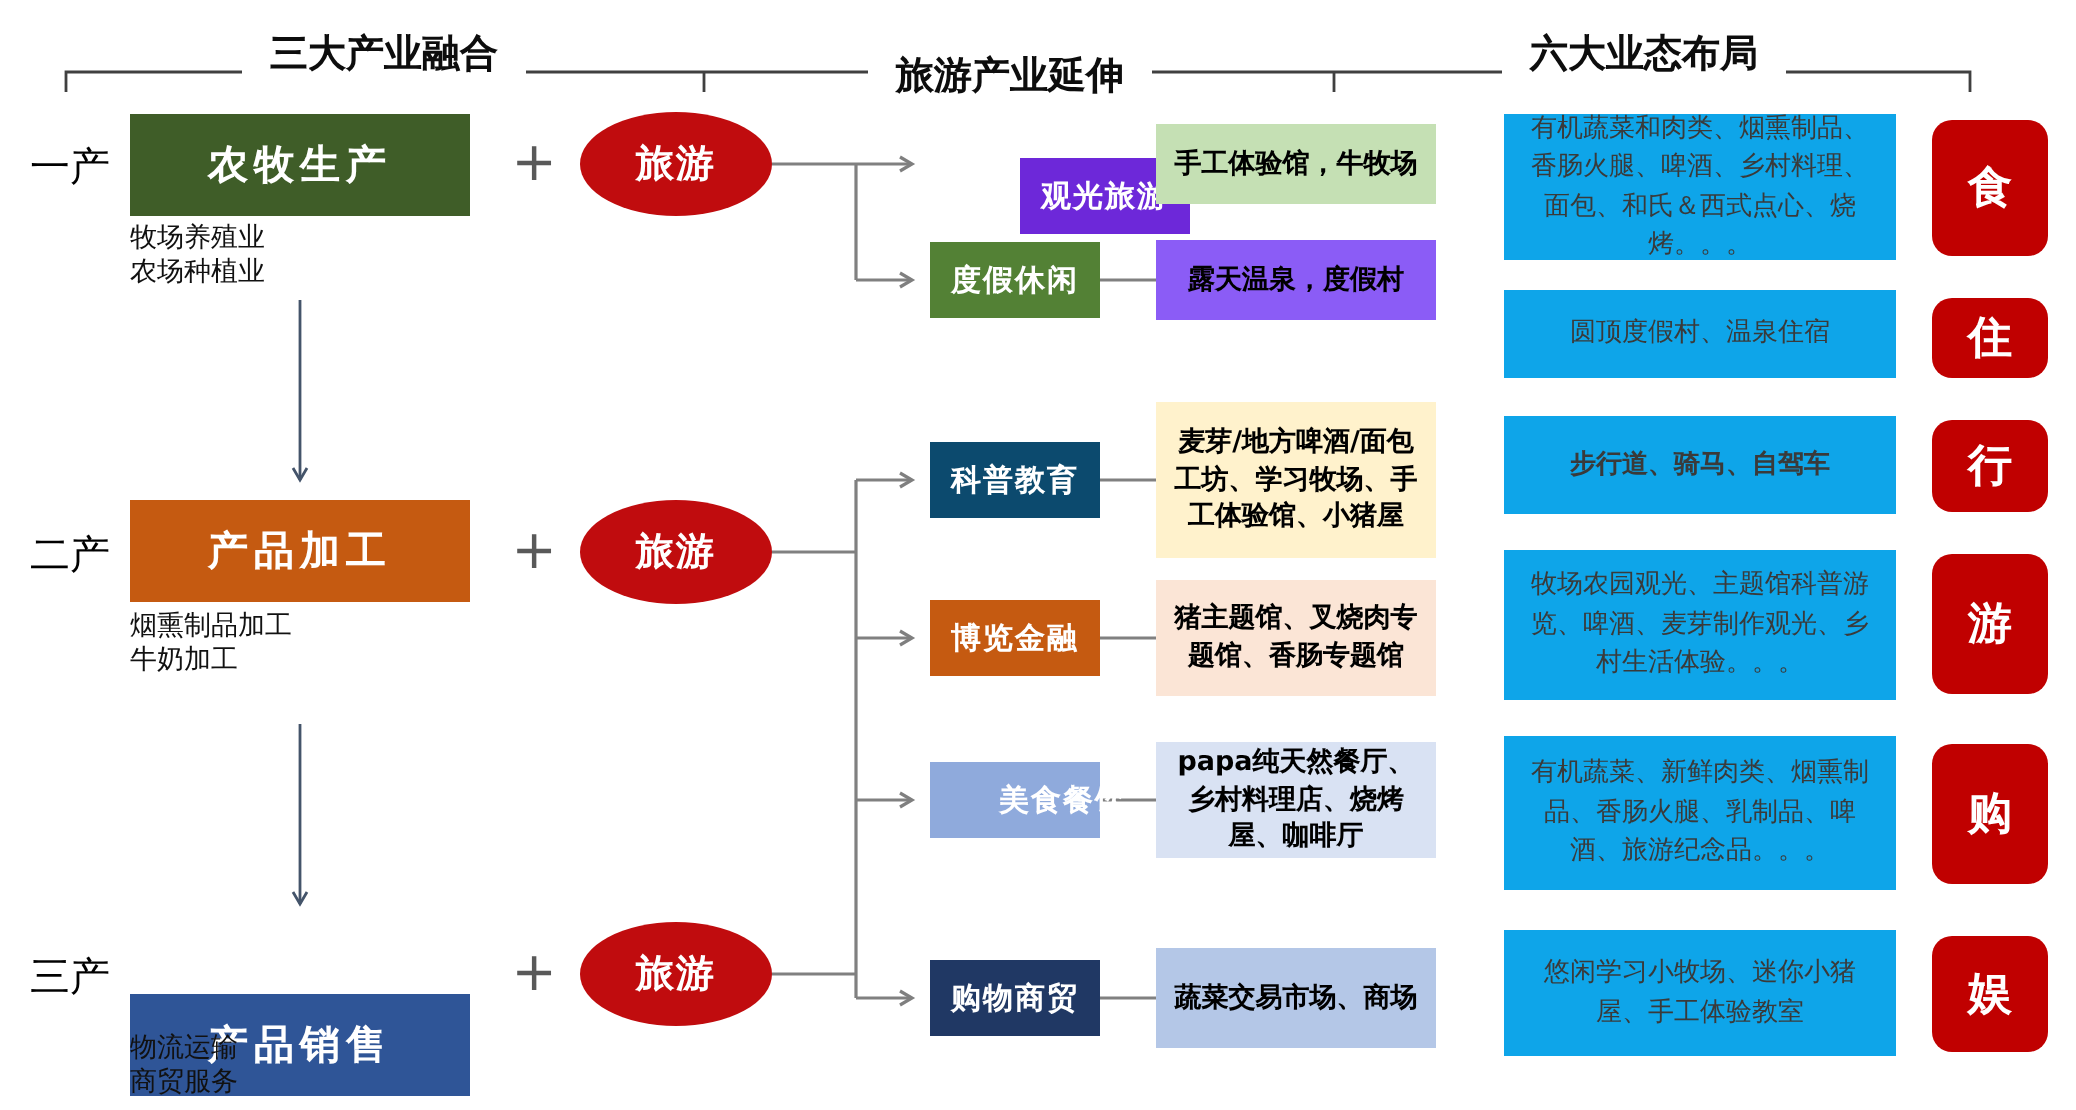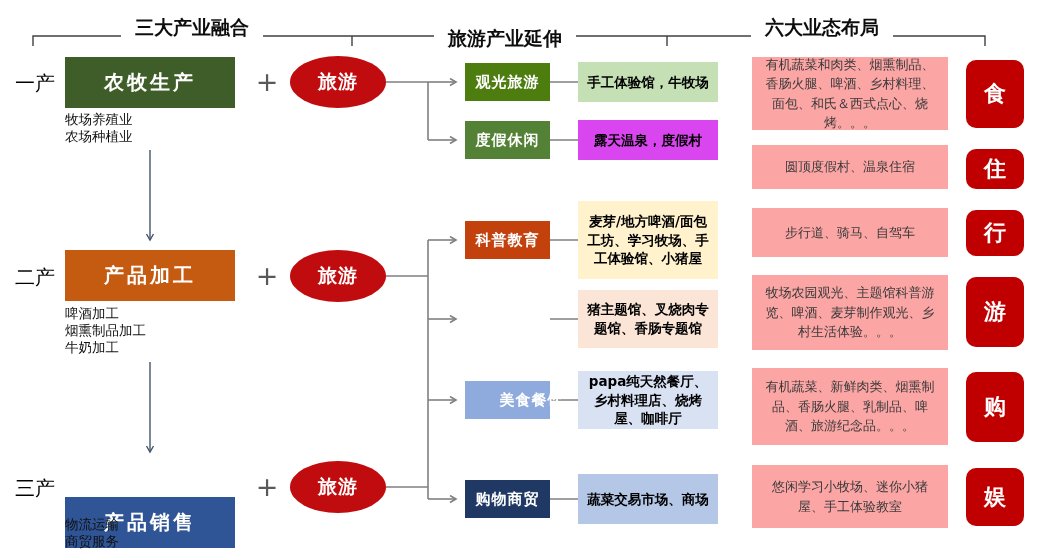--- a/index.html
+++ b/index.html
@@ -46,48 +46,48 @@
     display:flex;align-items:center;justify-content:center;
     color:#fff;font-size:19px;font-weight:bold;letter-spacing:1px;
   }
   .ell1{top:56px;} .ell2{top:250px;} .ell3{top:461px;}
 
   
   .cat{
     left:465px;width:85px;height:38px;display:flex;align-items:center;justify-content:center;
     color:#fff;font-size:15px;font-weight:bold;letter-spacing:1px;white-space:nowrap;
   }
-  .cat1{top:63px;background:#4d7c0f;}
+  .cat1{top:79px;background:#6d28d9;margin-left:45px;}
   .cat2{top:121px;background:#538135;}
-  .cat3{top:221px;background:#c2410c;}
+  .cat3{top:221px;background:#0c4a6e;}
   .cat4{top:300px;background:#c55a11;}
   .cat5{top:381px;background:#8faadc;padding-left:48px;}
   .cat6{top:480px;background:#203864;}
 
   
   .det{
     left:578px;width:140px;display:flex;align-items:center;justify-content:center;
     text-align:center;font-size:13.5px;font-weight:bold;color:#000;
     line-height:1.4;padding:3px 6px;
   }
   .det1{top:62px;height:40px;background:#c5e0b4;}
-  .det2{top:120px;height:40px;background:#d946ef;}
+  .det2{top:120px;height:40px;background:#8b5cf6;}
   .det3{top:201px;height:78px;background:#fff2cc;}
   .det4{top:290px;height:58px;background:#fbe5d6;}
   .det5{top:371px;height:58px;background:#d9e2f3;}
   .det6{top:474px;height:50px;background:#b4c7e7;}
 
   
   .fmt{
     left:752px;width:196px;display:flex;align-items:center;justify-content:center;
-    text-align:center;font-size:13px;color:#3a3a3a;line-height:1.5;padding:4px 8px;background:#fca5a5;
+    text-align:center;font-size:13px;color:#3a3a3a;line-height:1.5;padding:4px 8px;background:#0ea5e9;
   }
   .fmt1{top:57px;height:73px;}
   .fmt2{top:145px;height:44px;}
-  .fmt3{top:208px;height:49px;}
+  .fmt3{top:208px;height:49px;font-weight:bold;}
   .fmt4{top:275px;height:75px;}
   .fmt5{top:368px;height:77px;}
   .fmt6{top:465px;height:63px;}
 
   
   .badge{
     left:966px;width:58px;border-radius:10px;background:#c00000;
     display:flex;align-items:center;justify-content:center;
     color:#fff;font-size:22px;font-weight:bold;
   }
@@ -140,40 +140,40 @@
 
   <div class="abs stage stage1">农牧生产</div>
   <div class="abs stage stage2">产品加工</div>
   <div class="abs stage stage3">产品销售</div>
 
   <div class="abs sub sub1">
     <div>牧场养殖业</div>
     <div>农场种植业</div>
   </div>
   <div class="abs sub sub2">
-    <div>啤酒加工</div>
     <div>烟熏制品加工</div>
     <div>牛奶加工</div>
   </div>
   <div class="abs sub sub3">
     <div>物流运输</div>
     <div>商贸服务</div>
   </div>
 
   <div class="abs plus plus1">+</div>
   <div class="abs plus plus2">+</div>
   <div class="abs plus plus3">+</div>
 
   <div class="abs ellipse ell1">旅游</div>
   <div class="abs ellipse ell2">旅游</div>
   <div class="abs ellipse ell3">旅游</div>
 
   <div class="abs cat cat1">观光旅游</div>
   <div class="abs cat cat2">度假休闲</div>
   <div class="abs cat cat3">科普教育</div>
+  <div class="abs cat cat4">博览金融</div>
   <div class="abs cat cat5">美食餐饮</div>
   <div class="abs cat cat6">购物商贸</div>
 
   <div class="abs det det1">手工体验馆，牛牧场</div>
   <div class="abs det det2">露天温泉，度假村</div>
   <div class="abs det det3">麦芽/地方啤酒/面包工坊、学习牧场、手工体验馆、小猪屋</div>
   <div class="abs det det4">猪主题馆、叉烧肉专题馆、香肠专题馆</div>
   <div class="abs det det5">papa纯天然餐厅、乡村料理店、烧烤屋、咖啡厅</div>
   <div class="abs det det6">蔬菜交易市场、商场</div>
 

